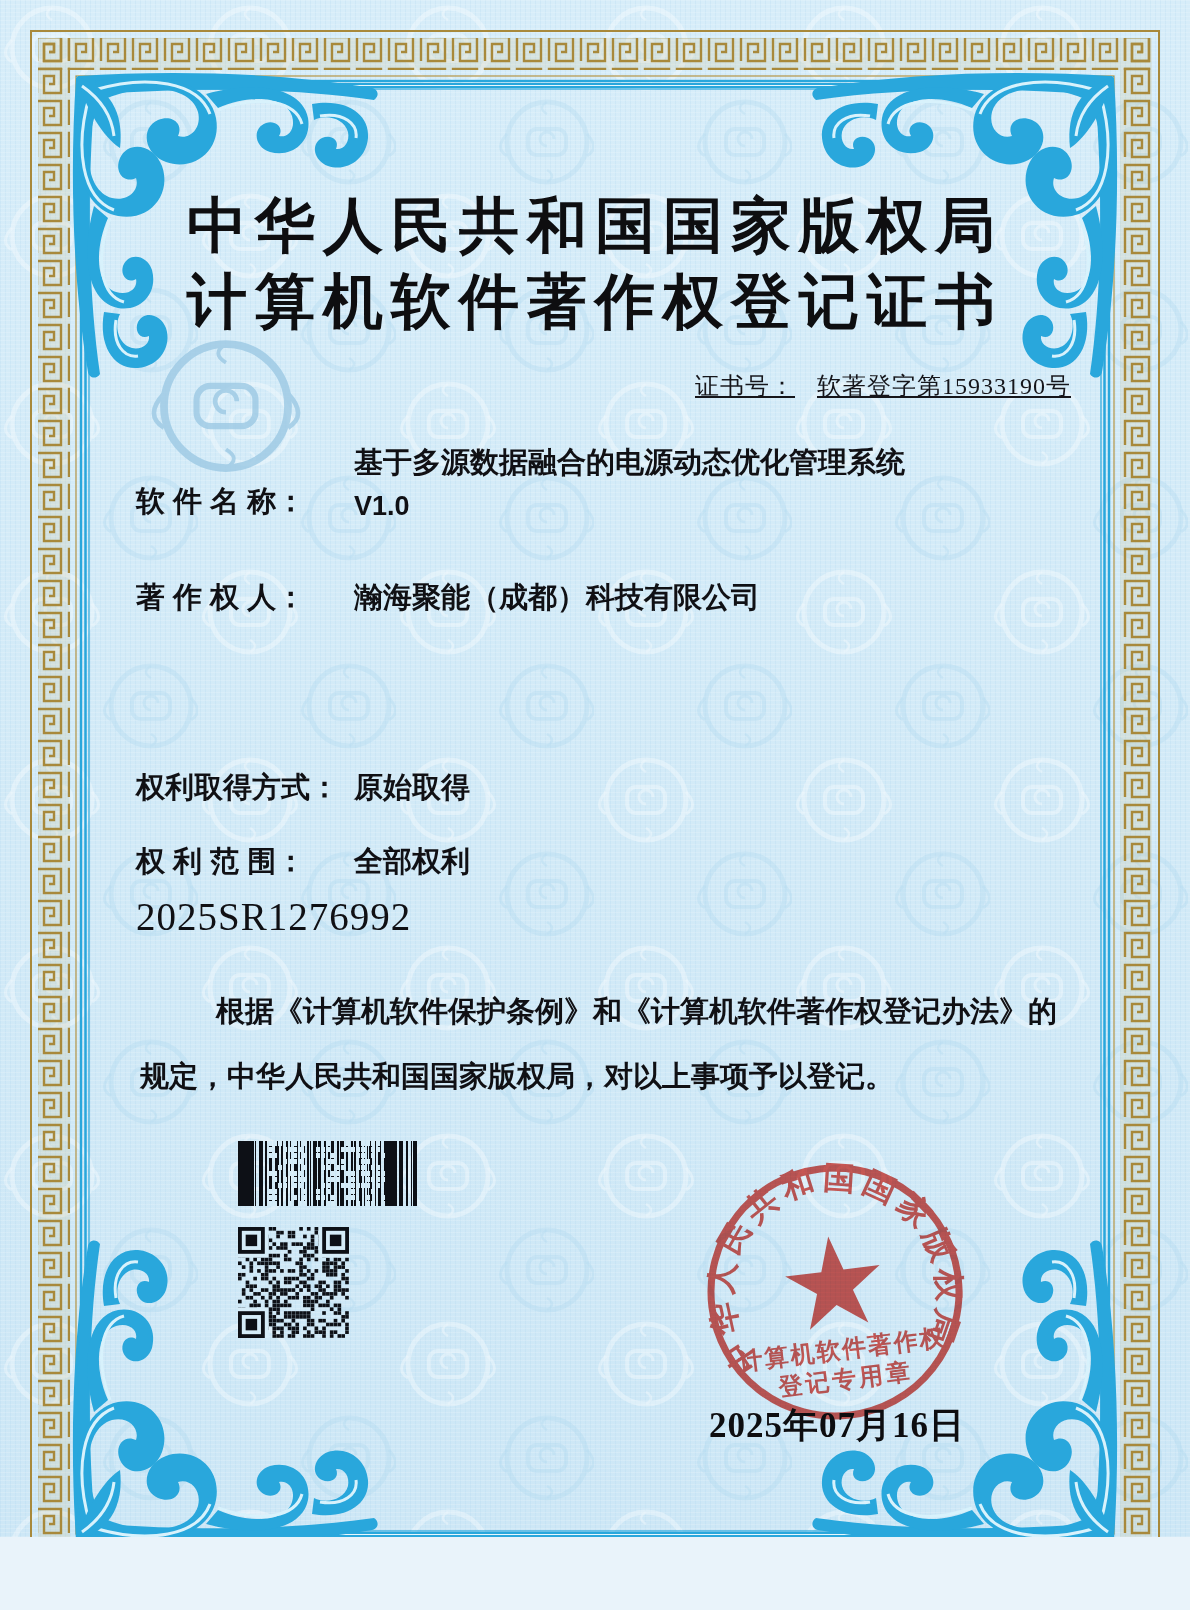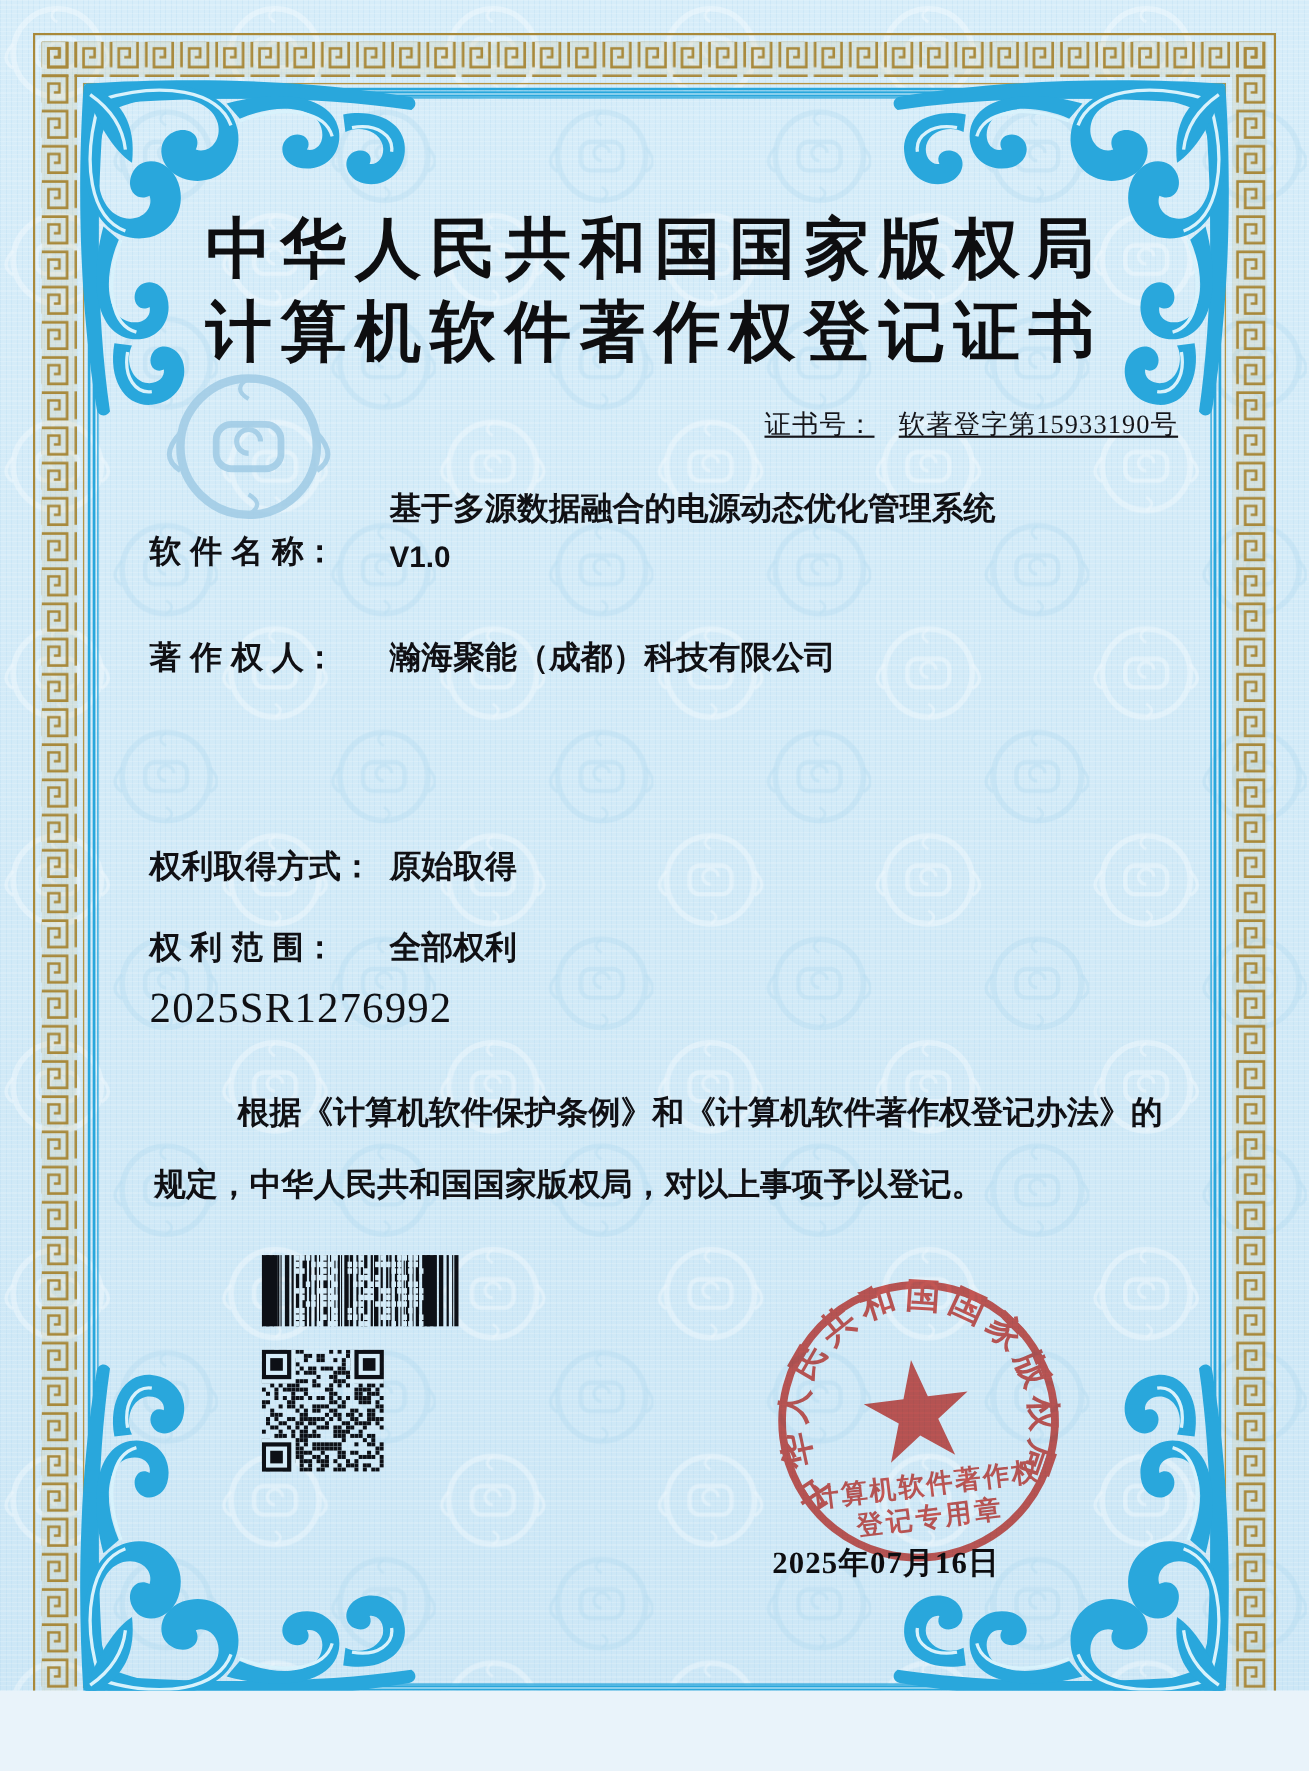--- a/index.html
+++ b/index.html
@@ -25,22 +25,22 @@
   .row .lab{width:218px;flex:none;white-space:nowrap;}
   .row .val{white-space:nowrap;}
   .r-name{top:443px}.r-holder{top:578px}.r-acq{top:768px}.r-scope{top:842px}.r-reg{top:894px}
   .ver{font-weight:700;font-size:27px;margin-top:8px;}
   .serifval{font-family:Liberation Serif, serif;font-weight:400;font-size:39px;letter-spacing:1px;}
   .bodyline{position:absolute;font-weight:700;font-size:29px;color:#101014;white-space:nowrap;}
   .b1{left:216px;top:992px}.b2{left:140px;top:1057px}
   .barcode{position:absolute;left:238px;top:1141px;}
   .qr{position:absolute;left:238px;top:1227px;}
   .seal{position:absolute;left:695px;top:1152px;opacity:.87;mix-blend-mode:multiply;}
-  .date{position:absolute;left:702px;top:1402px;width:270px;
-    font-family:"Liberation Serif",serif;font-weight:600;font-size:28px;color:#0d0d10;letter-spacing:1px;}
+  .date{position:absolute;left:702px;top:1402px;width:270px;text-align:center;
+    font-family:"Liberation Serif",serif;font-weight:600;font-size:35px;color:#0d0d10;letter-spacing:1px;}
 </style>
 </head>
 <body>
 
 <div class="certificate">
 
   <svg class="layer z0" width="1190" height="1610">
     <defs>
       <g id="emb" fill="none">
         <circle r="40" stroke-width="5"></circle>

